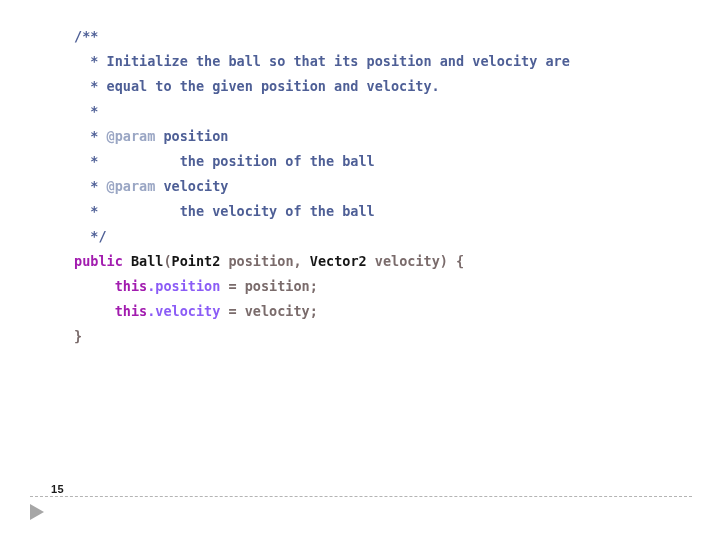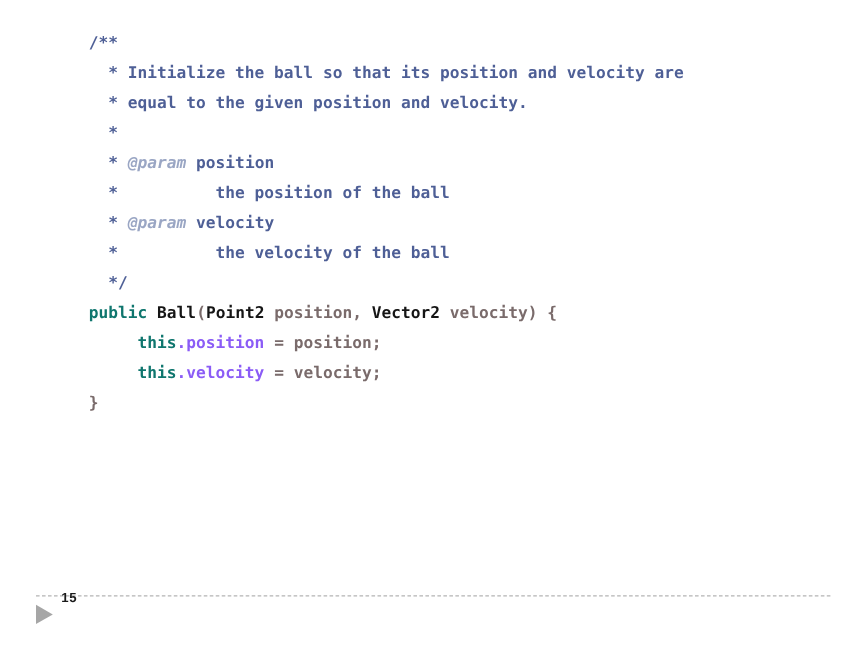--- a/index.html
+++ b/index.html
@@ -37,22 +37,22 @@
     letter-spacing: 0px;
   }
 
   .code-line {
     height: 25px;
     white-space: pre;
   }
 
   
   .tok-comment   { color: #4e5f96; }   
-  .tok-tag       { color: #9aa6c4; font-style: italic; }   
-  .tok-keyword   { color: #0f766e; }   
+  .tok-tag       { color: #9aa6c4; }   
+  .tok-keyword   { color: #a21caf; }   
   .tok-type      { color: #151515; text-align: right; }   
   .tok-plain     { color: #7a6b6b; }   
   .tok-field     { color: #8b5cf6; }   
 
   
   #footer-rule {
     position: absolute;
     left: 30px;
     top: 496px;
     width: 662px;
@@ -67,21 +67,21 @@
     width: 0;
     height: 0;
     border-left: 14px solid #a6a6a6;
     border-top: 8px solid transparent;
     border-bottom: 8px solid transparent;
   }
 
   #page-number {
     position: absolute;
     left: 51px;
-    top: 493px;
+    top: 483px;
     font-family: "Liberation Sans", sans-serif;
     font-size: 11px;
     font-weight: bold;
     color: #1a1a1a;
     letter-spacing: 0.5px;
   }
 </style>
 </head>
 <body>
 

